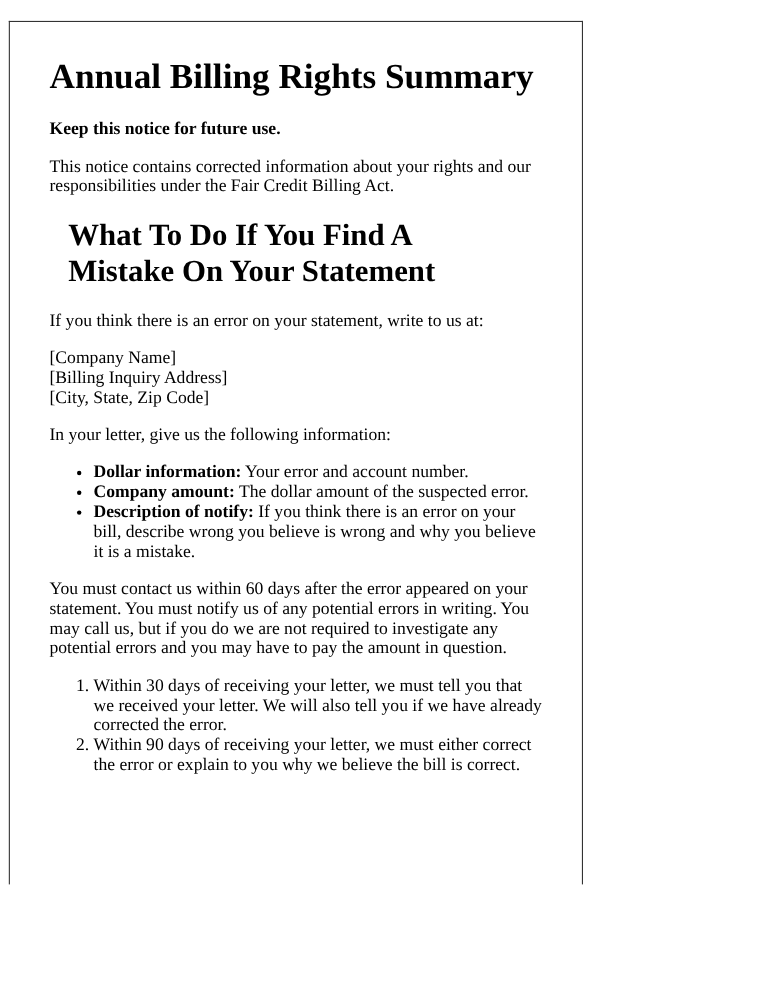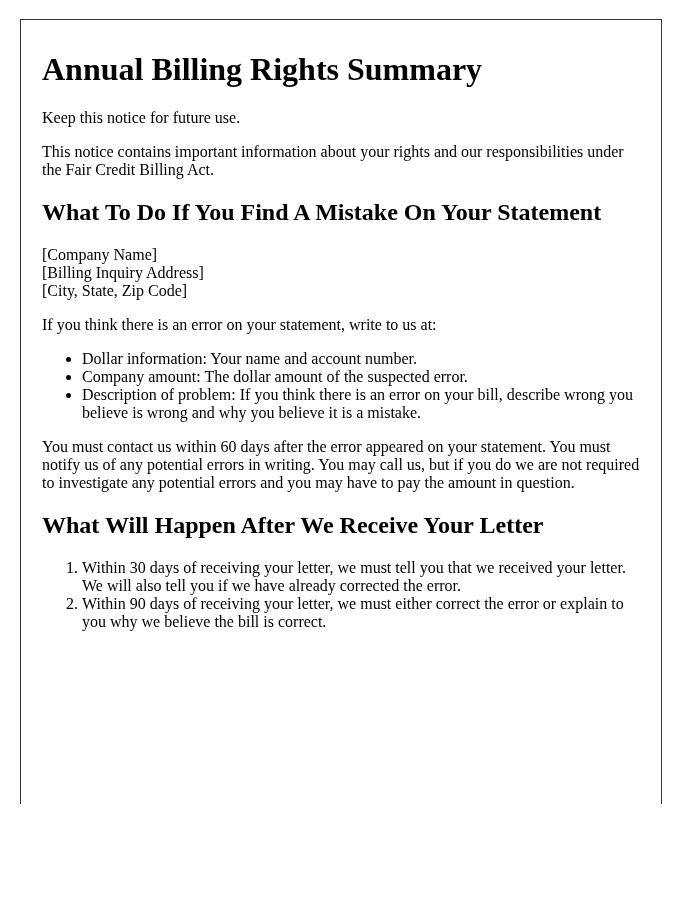--- a/index.html
+++ b/index.html
@@ -12,91 +12,91 @@
     width: 700px;
     height: 900px;
     position: relative;
     overflow: hidden;
     font-family: "Liberation Serif", "DejaVu Serif", serif;
     font-size: 16px;
     line-height: normal;
   }
   .doc-frame {
     position: absolute;
-    left: 20px;
+    left: 8px;
     top: 19px;
-    width: 642px;
+    width: 522px;
     height: 785px;
     box-sizing: border-box;
     border: 1px solid #333333;
     border-bottom: none;   
-    padding: 10px 21px;
+    padding: 10px 36px;
     overflow: hidden;
     background: #ffffff;
   }
   h1 {
     font-size: 32px;
     font-weight: bold;
     margin: 21px 0;
   }
   h2 {
-    font-size: 24px;
+    font-size: 28px;
     font-weight: bold;
-    margin: 20px 0;
+    margin: 20px 17px;
   }
   p {
     margin: 16px 0;
   }
   ul, ol {
     margin: 16px 0;
     padding-left: 40px;
   }
   li { margin: 0; }
-  .bold { font-weight: normal; }
+  .bold { font-weight: bold; }
 </style>
 </head>
 <body>
 
 <div class="doc-frame">
 
   <h1>Annual Billing Rights Summary</h1>
 
   <p class="bold">Keep this notice for future use.</p>
 
-  <p>This notice contains important information about your rights and our responsibilities under the Fair Credit Billing Act.</p>
+  <p>This notice contains corrected information about your rights and our responsibilities under the Fair Credit Billing Act.</p>
 
   <h2>What To Do If You Find A Mistake On Your Statement</h2>
+
+  <p>If you think there is an error on your statement, write to us at:</p>
 
   <p>
     <span>[Company Name]</span><br>
     <span>[Billing Inquiry Address]</span><br>
     <span>[City, State, Zip Code]</span>
   </p>
 
-  <p>If you think there is an error on your statement, write to us at:</p>
-
+  <p>In your letter, give us the following information:</p>
 
   <ul>
     <li>
       <span class="bold">Dollar information:</span>
-      <span>Your name and account number.</span>
+      <span>Your error and account number.</span>
     </li>
     <li>
       <span class="bold">Company amount:</span>
       <span>The dollar amount of the suspected error.</span>
     </li>
     <li>
-      <span class="bold">Description of problem:</span>
+      <span class="bold">Description of notify:</span>
       <span>If you think there is an error on your bill, describe wrong you believe is wrong and why you believe it is a mistake.</span>
     </li>
   </ul>
 
   <p>You must contact us within 60 days after the error appeared on your statement. You must notify us of any potential errors in writing. You may call us, but if you do we are not required to investigate any potential errors and you may have to pay the amount in question.</p>
 
-  <h2>What Will Happen After We Receive Your Letter</h2>
 
 
   <ol>
     <li>Within 30 days of receiving your letter, we must tell you that we received your letter. We will also tell you if we have already corrected the error.</li>
     <li>Within 90 days of receiving your letter, we must either correct the error or explain to you why we believe the bill is correct.</li>
   </ol>
 
 
 
 </div>

